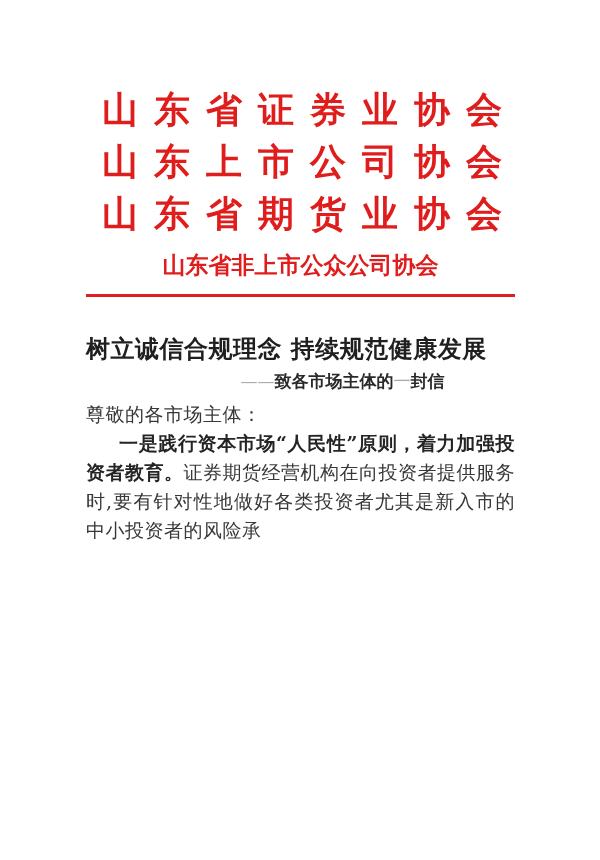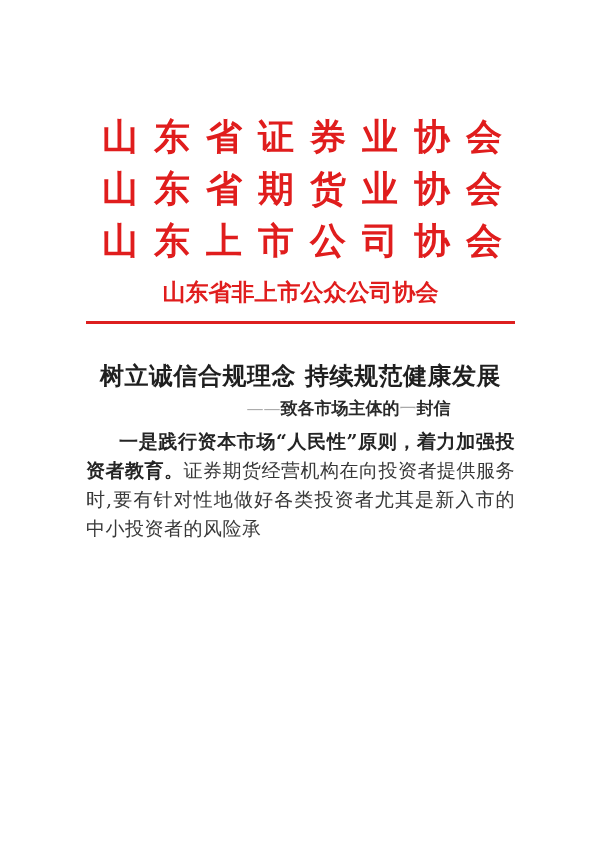--- a/index.html
+++ b/index.html
@@ -7,21 +7,21 @@
     padding: 0;
     background: #ffffff;
   }
   .page {
     position: relative;
     width: 600px;
     height: 860px;
     background: #ffffff;
     overflow: hidden;
     box-sizing: border-box;
-    padding: 110px 85px 0 86px;
+    padding: 83px 85px 0 86px;
     font-family: "DejaVu Serif", "Liberation Serif", serif;
   }
   
   .org-header {
     text-align: center;
     color: #e01d1d;
     font-weight: 700;
   }
   .org-line {
     white-space: nowrap;
@@ -41,34 +41,34 @@
     height: 3px;
     background: #dd1f1f;
     margin-top: 3px;
   }
   
   .title {
     margin: 37px 0 0 0;
     font-size: 24px;
     font-weight: 700;
     color: #1f1f1f;
-    text-align: center;
+    text-align: left;
     letter-spacing: 0.5px;
     line-height: 30px;
     white-space: nowrap;
   }
   .subtitle {
     margin-top: 6px;
     font-size: 17px;
     font-weight: 700;
     color: #2a2a2a;
     text-align: center;
     line-height: 22px;
     position: relative;
-    left: 48px;
+    left: 42px;
     white-space: nowrap;
   }
   .subtitle .faint {
     color: #a9a9a9;
     font-weight: 400;
   }
   
   .letter-body {
     margin-top: 8px;
     font-size: 19px;
@@ -92,30 +92,31 @@
     color: #242424;
   }
 </style>
 </head>
 <body>
 
 <div class="page">
 
   <header class="org-header">
     <div class="org-line spaced">山东省证券业协会</div>
+    <div class="org-line spaced">山东上市公司协会</div>
     <div class="org-line spaced">山东省期货业协会</div>
-    <div class="org-line spaced">山东上市公司协会</div>
     <div class="org-line tight">山东省非上市公众公司协会</div>
   </header>
 
   <div class="divider"></div>
 
   <main>
     <h1 class="title">树立诚信合规理念 持续规范健康发展</h1>
 
     <div class="subtitle"><span class="faint">——</span><span>致各市场主体的</span><span class="faint">一</span><span>封信</span></div>
 
     <div class="letter-body">
+      <p class="salutation">尊敬的各市场主体：</p>
       <p class="para"><strong>一是践行资本市场“人民性”原则，着力加强投资者教育。</strong><span>证券期货经营机构在向投资者提供服务时,要有针对性地做好各类投资者尤其是新入市的中小投资者的风险承</span></p>
     </div>
   </main>
 
 </div>
 
 </body></html>

